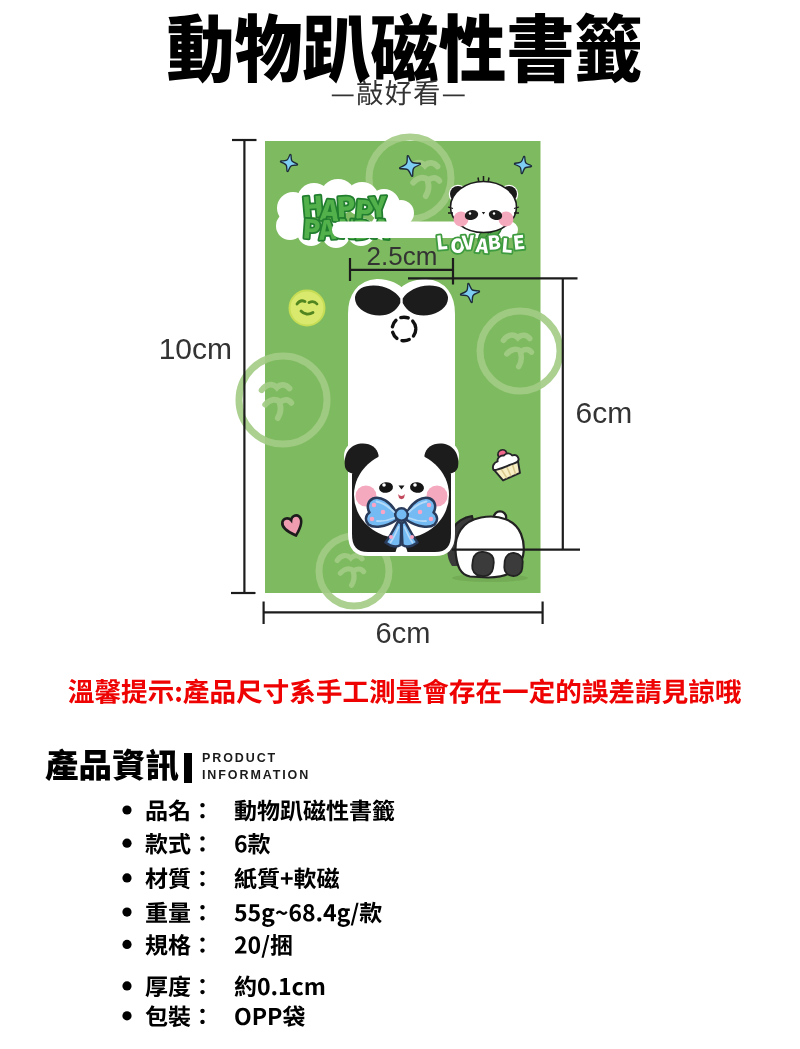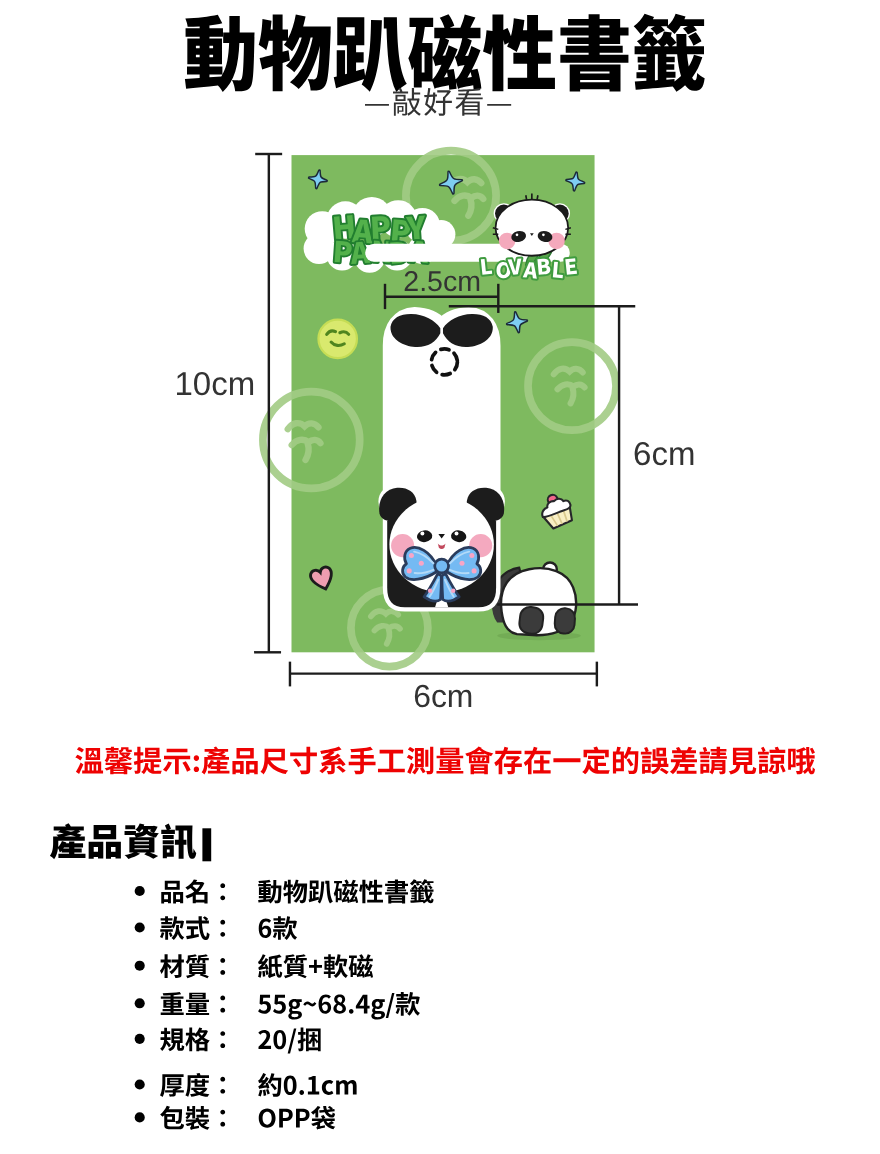--- a/index.html
+++ b/index.html
@@ -18,20 +18,21 @@
 <svg style="position:absolute;left:55px;top:672px" width="700" height="42" viewBox="55 672 700 42">
       <path d="M69.9 681.4C71.5 682.1 73.5 683.3 74.5 684.2L76.3 681.6C75.3 680.7 73.3 679.6 71.7 679.0ZM68.5 688.6C70.1 689.2 72.1 690.4 73.1 691.3L74.9 688.6C73.9 687.7 71.8 686.7 70.3 686.2ZM69.0 701.7 71.9 703.6C73.2 701.0 74.6 697.9 75.8 695.0L73.3 693.1C71.9 696.3 70.2 699.6 69.0 701.7ZM77.9 680.0V690.9H91.0V680.0ZM74.7 700.4V703.1H93.7V700.4H92.0V692.3H76.9V700.4ZM79.8 700.4V695.0H81.3V700.4ZM83.6 700.4V695.0H85.1V700.4ZM87.5 700.4V695.0H89.0V700.4ZM83.5 682.6C83.3 684.3 82.4 686.0 80.7 686.8V682.4H88.0V688.5H80.7V686.9C81.2 687.3 81.7 687.9 82.0 688.3C82.9 687.8 83.7 687.0 84.2 686.2C85.1 686.9 85.9 687.7 86.3 688.3L87.8 686.9C87.2 686.3 86.1 685.3 85.1 684.5C85.3 683.9 85.5 683.4 85.6 682.8Z M100.8 678.9V680.0H96.1V681.8H100.8V682.6H96.9V684.3H107.4V682.6H103.6V681.8H107.8V680.0H103.6V678.9ZM96.0 693.3V695.4H102.9C100.7 696.7 97.7 697.8 95.1 698.4C95.6 698.9 96.4 699.9 96.8 700.5C97.9 700.2 99.0 699.8 100.2 699.3V703.9H103.2V703.4H112.5V703.8H115.7V699.1C116.7 699.5 117.8 699.9 118.7 700.1C119.1 699.5 119.9 698.4 120.5 697.9C118.1 697.4 115.2 696.4 113.0 695.4H119.4V693.3H109.2V692.4C111.8 692.3 114.3 692.1 116.3 691.7L114.4 690.1C113.2 690.2 111.5 690.4 109.6 690.5C111.2 690.2 112.6 689.8 113.9 689.2C115.4 690.0 116.9 690.7 118.3 691.2C118.7 690.6 119.4 689.7 119.9 689.3C118.6 689.0 117.3 688.6 116.1 688.0C117.3 687.2 118.2 686.0 118.9 684.6L117.5 684.0L117.0 684.1H109.7C111.6 683.4 112.2 682.4 112.3 681.2H114.2C114.3 682.8 114.7 683.7 116.5 683.7C117.0 683.7 117.9 683.7 118.3 683.7C118.9 683.7 119.5 683.6 119.9 683.5C119.8 682.9 119.8 682.2 119.7 681.6C119.4 681.7 118.6 681.7 118.3 681.7C118.0 681.7 117.5 681.7 117.2 681.7C116.9 681.7 116.8 681.5 116.8 681.1V679.3H110.1V680.7C110.1 681.5 109.9 681.9 107.6 682.3C108.0 682.7 108.5 683.8 108.7 684.4L108.7 684.3V686.0H109.4C110.1 686.7 110.9 687.3 111.8 688.0C110.6 688.4 109.1 688.7 107.6 688.9C108.0 689.3 108.4 690.0 108.7 690.6C105.8 690.7 102.6 690.8 99.7 690.8C99.9 691.3 100.2 692.1 100.3 692.6C102.1 692.6 104.2 692.6 106.2 692.6V693.3ZM115.4 686.0C115.0 686.4 114.5 686.7 114.0 687.1C113.3 686.7 112.7 686.3 112.1 686.0ZM101.2 686.8V688.0H99.6L99.7 687.0V686.8ZM103.3 686.8H104.9V688.0H103.3ZM97.1 685.2V686.9C97.1 688.3 96.8 690.1 95.1 691.5C95.7 691.8 96.8 692.6 97.2 693.1C98.4 692.1 99.0 690.9 99.3 689.6H107.4V685.2ZM109.2 695.4C110.0 696.0 111.0 696.7 112.0 697.3H109.2ZM106.2 695.5V697.3H103.9C104.7 696.7 105.5 696.1 106.2 695.5ZM103.2 700.9H112.5V701.8H103.2ZM103.2 699.6V698.9H112.5V699.6Z M134.8 685.4H142.0V686.7H134.8ZM134.8 682.0H142.0V683.3H134.8ZM131.9 679.7V688.9H145.0V679.7ZM132.1 693.6C131.7 697.2 130.6 700.2 128.4 701.9C129.1 702.4 130.3 703.3 130.7 703.8C131.9 702.8 132.9 701.3 133.6 699.6C135.4 702.9 138.1 703.5 141.6 703.5H146.2C146.3 702.7 146.7 701.4 147.1 700.7C145.9 700.8 142.6 700.8 141.7 700.8C141.1 700.8 140.4 700.8 139.9 700.7V697.6H144.9V695.1H139.9V692.8H146.4V690.2H130.5V692.8H136.9V699.7C135.9 699.1 135.1 698.2 134.5 696.6C134.7 695.8 134.9 694.9 135.0 693.9ZM124.8 678.9V683.9H121.9V686.9H124.8V691.6L121.6 692.4L122.3 695.5L124.8 694.8V700.1C124.8 700.5 124.6 700.6 124.3 700.6C124.0 700.6 123.1 700.6 122.1 700.6C122.5 701.4 122.8 702.8 122.9 703.5C124.6 703.5 125.8 703.4 126.6 702.9C127.4 702.4 127.7 701.6 127.7 700.2V693.9L130.5 693.1L130.1 690.2L127.7 690.9V686.9H130.3V683.9H127.7V678.9Z M152.9 692.3C151.9 695.1 150.1 697.9 148.2 699.7C149.0 700.1 150.4 701.1 151.1 701.6C153.0 699.6 155.1 696.4 156.3 693.2ZM165.8 693.4C167.6 695.9 169.4 699.4 170.0 701.6L173.3 700.1C172.6 697.8 170.6 694.5 168.9 692.1ZM151.5 680.6V683.8H170.4V680.6ZM149.1 687.1V690.3H159.1V703.8H162.5V690.3H172.9V687.1Z M178.5 691.8C179.9 691.8 181.0 690.7 181.0 689.2C181.0 687.8 179.9 686.7 178.5 686.7C177.1 686.7 176.1 687.8 176.1 689.2C176.1 690.7 177.1 691.8 178.5 691.8ZM178.5 701.9C179.9 701.9 181.0 700.8 181.0 699.3C181.0 697.9 179.9 696.8 178.5 696.8C177.1 696.8 176.1 697.9 176.1 699.3C176.1 700.8 177.1 701.9 178.5 701.9Z M194.3 679.6C194.6 680.1 194.9 680.5 195.2 681.0H186.0V683.5H190.6L189.1 684.7C190.7 685.0 192.4 685.4 194.1 685.8C192.0 686.2 189.9 686.6 188.0 686.9C188.4 687.2 188.9 687.7 189.3 688.1H185.7V692.9C185.7 695.7 185.5 699.5 183.3 702.1C184.0 702.5 185.3 703.6 185.8 704.2C187.6 702.0 188.3 699.0 188.6 696.2C189.1 697.0 189.7 698.3 189.9 698.9C190.4 698.4 191.0 697.8 191.4 697.2V699.1H197.1V700.6H189.0V703.2H208.6V700.6H200.2V699.1H206.0V696.7H200.2V695.3H206.8V692.8H200.2V691.2H197.1V692.8H194.0L194.4 691.7L191.7 690.9C191.1 692.8 189.9 694.5 188.7 695.8C188.8 694.8 188.8 693.8 188.8 693.0V690.7H208.2V688.1H204.3L205.8 686.9C204.6 686.5 203.1 686.1 201.6 685.7C202.8 685.2 203.9 684.8 204.9 684.3L203.5 683.5H207.4V681.0H198.2C197.7 680.2 197.0 679.3 196.4 678.6ZM202.4 688.1H192.3C194.1 687.8 196.1 687.3 198.0 686.8C199.6 687.2 201.1 687.7 202.4 688.1ZM192.9 683.5H201.7C200.7 683.9 199.4 684.4 198.1 684.7C196.4 684.3 194.6 683.9 192.9 683.5ZM197.1 695.3V696.7H191.8C192.1 696.3 192.4 695.8 192.7 695.3Z M218.1 683.0H227.4V686.6H218.1ZM215.0 680.0V689.6H230.7V680.0ZM211.3 691.8V703.9H214.3V702.5H218.3V703.7H221.5V691.8ZM214.3 699.5V694.9H218.3V699.5ZM223.7 691.8V703.9H226.8V702.5H231.1V703.8H234.3V691.8ZM226.8 699.5V694.9H231.1V699.5Z M240.5 680.6V688.3C240.5 692.4 240.2 697.9 236.8 701.7C237.6 702.1 239.0 703.3 239.5 704.0C241.9 701.3 243.1 697.6 243.6 694.0C247.1 699.1 252.4 702.2 259.8 703.6C260.3 702.7 261.2 701.2 262.0 700.5C254.3 699.3 248.7 696.2 245.6 691.4H259.0V680.6ZM243.9 683.7H255.7V688.3H243.9Z M266.4 690.9C268.2 692.9 270.2 695.7 271.0 697.5L273.9 695.7C273.1 693.8 271.0 691.2 269.2 689.3ZM278.6 678.9V684.2H263.8V687.4H278.6V699.7C278.6 700.3 278.3 700.5 277.7 700.5C277.0 700.5 274.7 700.5 272.5 700.4C273.0 701.3 273.7 703.0 273.9 703.9C276.7 704.0 278.9 703.8 280.2 703.3C281.5 702.8 282.0 701.8 282.0 699.7V687.4H288.1V684.2H282.0V678.9Z M295.7 696.2C294.4 697.8 292.3 699.6 290.3 700.8C291.1 701.2 292.4 702.3 293.0 702.9C295.0 701.5 297.4 699.3 298.9 697.3ZM305.7 697.5C307.8 699.0 310.3 701.2 311.5 702.6L314.3 700.7C313.0 699.2 310.4 697.2 308.3 695.8ZM306.3 690.2 308.0 692.1 300.6 692.6C303.6 691.1 306.7 689.3 309.5 687.2L307.1 685.0C306.2 685.8 305.3 686.5 304.3 687.2L299.7 687.4C301.3 686.5 302.8 685.5 304.2 684.4L302.8 683.5C305.6 682.9 308.2 682.1 310.5 681.3L308.1 678.7C304.0 680.5 297.3 681.9 291.1 682.7C291.5 683.4 291.9 684.6 292.0 685.4C294.5 685.1 297.1 684.7 299.6 684.2C297.8 685.5 296.1 686.5 295.4 686.8C294.5 687.3 293.8 687.6 293.1 687.7C293.4 688.5 293.9 690.1 294.0 690.7C294.7 690.4 295.6 690.3 299.9 690.0C298.0 691.0 296.5 691.8 295.6 692.2C294.0 693.0 293.0 693.4 291.9 693.5C292.3 694.4 292.7 695.9 292.9 696.5C293.8 696.1 295.0 695.9 301.1 695.4V700.4C301.1 700.7 300.9 700.8 300.5 700.8C300.0 700.8 298.4 700.8 297.0 700.8C297.5 701.6 298.0 702.9 298.2 703.9C300.2 703.9 301.7 703.8 302.8 703.4C304.0 702.9 304.3 702.0 304.3 700.5V695.1L310.1 694.7C310.6 695.4 311.1 696.0 311.5 696.6L314.2 694.9C313.0 693.3 310.8 690.8 309.0 688.9Z M317.0 692.6V695.7H327.5V700.0C327.5 700.5 327.3 700.7 326.7 700.8C326.1 700.8 323.8 700.8 321.9 700.7C322.4 701.5 323.0 702.9 323.2 703.8C325.9 703.9 327.8 703.8 329.1 703.3C330.4 702.8 330.8 702.0 330.8 700.1V695.7H341.4V692.6H330.8V689.5H339.8V686.4H330.8V682.9C333.8 682.6 336.6 682.1 339.0 681.5L336.7 678.8C332.3 680.0 324.9 680.7 318.5 681.0C318.9 681.7 319.2 683.0 319.3 683.8C321.9 683.7 324.8 683.5 327.5 683.3V686.4H318.8V689.5H327.5V692.6Z M343.6 698.8V702.0H368.0V698.8H357.5V685.0H366.5V681.7H345.1V685.0H353.8V698.8Z M379.9 687.5H382.5V689.8H379.9ZM379.9 692.3H382.5V694.6H379.9ZM379.9 682.7H382.5V685.0H379.9ZM377.9 697.6C377.2 699.3 376.0 701.2 374.7 702.3C375.5 702.7 376.7 703.5 377.2 704.0C378.5 702.6 380.0 700.4 380.8 698.4ZM391.0 678.9V700.3C391.0 700.7 390.9 700.8 390.5 700.9C390.0 700.9 388.7 700.9 387.4 700.8C387.8 701.7 388.2 703.0 388.3 703.9C390.4 703.9 391.8 703.8 392.7 703.3C393.6 702.8 393.9 701.9 393.9 700.3V678.9ZM386.6 681.6V697.1H389.4V681.6ZM370.8 681.4C372.3 682.2 374.1 683.3 375.0 684.2L376.9 681.6C375.9 680.8 374.1 679.7 372.6 679.1ZM369.8 688.6C371.3 689.2 373.1 690.3 374.0 691.1L375.8 688.5C374.9 687.7 373.0 686.8 371.5 686.2ZM370.2 702.0 373.1 703.6C374.2 701.0 375.4 697.9 376.3 695.0L373.7 693.4C372.7 696.5 371.3 699.9 370.2 702.0ZM381.7 698.7C382.7 700.0 383.9 701.9 384.4 703.0L386.9 701.5C386.4 700.4 385.1 698.6 384.1 697.4ZM377.2 680.0V697.4H385.3V680.0Z M403.3 683.8H414.4V684.7H403.3ZM403.3 681.3H414.4V682.2H403.3ZM400.2 679.7V686.3H417.6V679.7ZM396.9 687.1V689.4H421.1V687.1ZM402.7 694.4H407.4V695.3H402.7ZM410.5 694.4H415.1V695.3H410.5ZM402.7 691.9H407.4V692.8H402.7ZM410.5 691.9H415.1V692.8H410.5ZM396.8 700.9V703.2H421.2V700.9H410.5V699.9H418.8V697.9H410.5V697.0H418.3V690.2H399.8V697.0H407.4V697.9H399.2V699.9H407.4V700.9Z M434.1 688.6V691.9H431.3L433.1 691.4C433.0 690.6 432.5 689.5 432.1 688.6ZM436.7 688.6H438.7C438.4 689.5 437.9 690.7 437.6 691.5L439.2 691.9H436.7ZM429.9 689.1C430.3 690.0 430.7 691.1 430.8 691.9H428.9V688.6H432.0ZM439.2 688.6H442.0V691.9H439.8C440.3 691.2 440.8 690.1 441.3 689.1ZM435.0 678.7C432.6 681.8 427.8 684.0 422.9 685.2C423.4 685.8 424.3 687.0 424.6 687.6L426.3 687.1V693.9H444.8V686.9L446.5 687.4C446.9 686.7 447.8 685.6 448.5 685.0C444.3 684.1 439.9 682.3 437.4 680.2L437.8 679.7ZM427.7 686.6C428.8 686.2 429.8 685.7 430.8 685.2V685.7H440.3V685.0C441.4 685.6 442.6 686.1 443.8 686.6ZM433.5 683.6C434.3 683.1 435.0 682.5 435.8 681.9C436.4 682.5 437.2 683.0 438.0 683.6ZM430.9 700.0H440.2V701.1H430.9ZM430.9 697.9V696.8H440.2V697.9ZM427.8 694.7V703.9H430.9V703.1H440.2V703.8H443.5V694.7Z M464.9 692.3V694.2H458.1V697.2H464.9V700.4C464.9 700.8 464.8 700.9 464.3 700.9C463.9 700.9 462.3 700.9 461.0 700.8C461.4 701.7 461.7 703.0 461.9 703.9C464.0 703.9 465.6 703.9 466.7 703.4C467.8 703.0 468.1 702.1 468.1 700.5V697.2H474.4V694.2H468.1V693.2C469.9 692.0 471.7 690.4 473.0 688.9L471.0 687.3L470.3 687.5H460.2V690.4H467.5C466.6 691.1 465.7 691.8 464.9 692.3ZM458.6 678.9C458.3 680.0 458.0 681.2 457.5 682.4H450.3V685.4H456.2C454.5 688.6 452.2 691.6 449.3 693.4C449.8 694.2 450.5 695.6 450.8 696.5C451.7 695.9 452.6 695.2 453.3 694.5V703.8H456.6V690.9C457.8 689.2 458.9 687.3 459.8 685.4H474.0V682.4H461.1C461.4 681.5 461.7 680.6 462.0 679.7Z M485.3 678.9C485.0 680.1 484.6 681.4 484.1 682.6H476.9V685.6H482.7C481.1 688.7 478.9 691.5 476.1 693.4C476.6 694.1 477.3 695.5 477.6 696.4C478.5 695.8 479.2 695.2 480.0 694.5V703.8H483.2V690.9C484.4 689.3 485.4 687.5 486.3 685.6H500.6V682.6H487.6C488.0 681.6 488.3 680.6 488.6 679.7ZM491.0 686.8V691.2H485.6V694.2H491.0V700.2H484.6V703.2H500.6V700.2H494.2V694.2H499.5V691.2H494.2V686.8Z M503.1 689.4V692.9H527.7V689.4Z M534.0 691.4C533.5 696.0 532.2 699.7 529.3 701.8C530.1 702.2 531.4 703.4 531.9 703.9C533.5 702.6 534.6 700.9 535.5 698.8C537.9 702.7 541.6 703.5 546.6 703.5H553.3C553.4 702.5 553.9 701.0 554.4 700.2C552.6 700.3 548.2 700.3 546.7 700.3C545.6 700.3 544.6 700.2 543.6 700.1V696.3H550.9V693.3H543.6V690.1H549.3V687.1H534.6V690.1H540.3V699.2C538.7 698.4 537.5 697.1 536.7 695.0C536.9 693.9 537.1 692.8 537.3 691.7ZM539.5 679.5C539.8 680.2 540.2 681.0 540.4 681.7H530.5V688.4H533.7V684.7H550.1V688.4H553.4V681.7H544.1C543.8 680.8 543.2 679.6 542.7 678.6Z M569.5 690.7C570.8 692.6 572.5 695.3 573.2 696.9L575.9 695.2C575.1 693.7 573.3 691.1 572.0 689.3ZM570.8 678.9C570.0 682.1 568.8 685.3 567.2 687.6V683.2H563.1C563.5 682.1 564.0 680.7 564.4 679.4L561.0 678.9C560.9 680.2 560.6 681.9 560.2 683.2H557.2V703.1H560.1V701.1H567.2V688.6C567.9 689.1 568.8 689.7 569.3 690.2C570.1 689.0 570.9 687.6 571.6 685.9H577.3C577.1 695.4 576.7 699.4 575.9 700.2C575.6 700.6 575.3 700.7 574.8 700.7C574.1 700.7 572.5 700.7 570.8 700.5C571.3 701.4 571.8 702.8 571.8 703.6C573.4 703.7 575.0 703.7 576.0 703.6C577.1 703.4 577.9 703.1 578.6 702.1C579.7 700.7 580.0 696.4 580.3 684.4C580.4 684.1 580.4 683.0 580.4 683.0H572.8C573.2 681.9 573.6 680.8 573.9 679.6ZM560.1 686.0H564.3V690.3H560.1ZM560.1 698.3V693.1H564.3V698.3Z M599.5 682.3H602.5V685.2H599.5ZM596.7 679.7V687.8H605.5V679.7ZM583.8 687.1V689.5H591.6V687.1ZM583.8 690.7V693.1H591.6V690.7ZM599.8 699.9C601.8 701.1 604.6 702.9 606.0 703.9L607.9 701.7C606.4 700.6 603.5 699.0 601.6 697.9ZM582.6 683.3V685.8H592.4V683.3H588.2L589.8 682.7C589.5 681.7 588.8 680.2 588.2 679.0L585.5 680.0C586.0 681.0 586.6 682.3 586.9 683.3ZM603.3 694.3H600.8V694.1V691.6H603.3ZM583.7 694.4V703.5H586.3V702.5H591.6V701.8C592.2 702.4 593.0 703.3 593.4 703.9C598.0 702.3 599.8 699.8 600.5 697.2H607.6V694.3H606.3V688.9H596.0V681.2H593.3V691.6H597.9V694.0V694.3H592.3V697.2H597.3C596.6 698.8 595.0 700.4 591.6 701.6V694.4ZM586.3 696.9H589.0V700.0H586.3Z M626.0 678.8C625.7 679.8 625.0 681.1 624.5 682.1H618.8L619.0 682.0C618.7 681.1 617.9 679.8 617.2 679.0L614.4 680.0C614.9 680.6 615.3 681.4 615.6 682.1H611.0V684.8H620.0V686.2H612.4V688.8H620.0V690.2H609.9V693.0H614.6C613.7 696.8 611.8 699.8 609.0 701.7C609.8 702.1 611.2 703.3 611.7 703.9C614.8 701.5 617.0 697.7 618.2 693.0H633.6V690.2H623.3V688.8H631.2V686.2H623.3V684.8H632.7V682.1H627.8L629.5 679.7ZM617.8 694.5V697.2H622.4V700.6H615.2V703.3H633.2V700.6H625.7V697.2H631.4V694.5Z M636.7 686.9V689.3H644.8V686.9ZM636.7 690.6V693.0H644.8V690.6ZM651.5 678.9V680.9H646.0V683.1H651.5V684.2H646.7V686.3H651.5V687.5H645.6V689.7H660.8V687.5H654.6V686.3H659.9V684.2H654.6V683.1H660.4V680.9H654.6V678.9ZM656.6 696.5V697.8H649.6L649.7 696.5ZM656.6 694.4H649.7V693.2H656.6ZM646.9 690.9V695.6C646.9 697.7 646.7 700.2 645.1 702.1C645.7 702.4 646.9 703.5 647.4 704.1C648.4 703.0 649.0 701.4 649.3 699.9H656.6V701.0C656.6 701.3 656.5 701.4 656.1 701.4C655.8 701.4 654.7 701.4 653.7 701.3C654.0 702.0 654.4 703.1 654.5 703.9C656.2 703.9 657.5 703.8 658.4 703.4C659.3 703.0 659.5 702.3 659.5 701.0V690.9ZM636.7 694.3V703.5H639.4V702.4H644.8V694.3ZM639.4 696.8H642.0V699.9H639.4ZM638.8 679.8C639.3 680.9 639.8 682.3 640.1 683.3H636.0V685.8H645.5V683.3H640.8L642.9 682.6C642.7 681.6 642.1 680.1 641.5 679.0Z M669.4 686.7H680.5V688.4H669.4ZM669.4 691.0H680.5V692.7H669.4ZM669.4 682.5H680.5V684.2H669.4ZM666.3 679.7V695.4H669.5C669.1 698.4 667.9 700.1 662.4 701.2C663.1 701.8 663.9 703.1 664.2 704.0C670.8 702.5 672.4 699.7 673.0 695.4H676.2V699.7C676.2 702.7 677.0 703.7 680.1 703.7C680.7 703.7 683.0 703.7 683.7 703.7C686.3 703.7 687.2 702.6 687.5 698.4C686.6 698.1 685.2 697.6 684.6 697.1C684.4 700.2 684.3 700.6 683.4 700.6C682.8 700.6 681.0 700.6 680.6 700.6C679.6 700.6 679.4 700.5 679.4 699.7V695.4H683.8V679.7Z M703.1 688.9H709.9V691.5H703.1ZM709.1 696.2C710.0 698.1 711.1 700.6 711.6 702.2L714.2 701.1C713.6 699.5 712.5 697.1 711.5 695.3ZM690.2 687.0V689.4H698.0V687.0ZM690.2 690.6V693.0H698.0V690.6ZM704.3 679.6C704.5 680.2 704.8 681.0 705.1 681.7H699.6V684.5H713.9V681.7H708.4C708.0 680.8 707.5 679.7 707.1 678.8ZM700.3 686.1V694.3H705.2V700.5C705.2 700.8 705.1 700.9 704.7 700.9C704.3 700.9 703.0 700.9 701.8 700.9C702.1 701.7 702.6 702.8 702.7 703.7C704.6 703.7 705.9 703.7 706.9 703.2C707.9 702.8 708.2 702.0 708.2 700.5V694.3H712.8V686.1ZM701.5 695.2C700.8 697.1 699.7 699.3 698.6 700.7C699.3 701.1 700.4 701.8 701.0 702.2L701.8 700.9C702.6 699.4 703.5 697.6 704.1 696.0ZM691.8 680.0C692.4 681.0 693.1 682.3 693.4 683.3H689.1V685.8H698.9V683.3H694.3L696.0 682.3C695.6 681.4 694.8 679.9 694.1 678.8ZM690.1 694.3V703.5H692.7V702.4H698.1V694.3ZM692.7 696.8H695.5V699.9H692.7Z M736.2 680.7C737.0 682.2 737.9 684.2 738.2 685.4L740.8 684.3C740.4 683.1 739.4 681.2 738.5 679.8ZM732.9 679.2 732.9 681.4 730.8 679.3C729.1 680.2 726.3 681.2 723.7 681.9C724.1 682.5 724.5 683.5 724.6 684.1L726.9 683.6V686.6H723.7V689.5H726.9V693.1L723.6 693.7L724.2 696.6L726.9 696.0V700.4C726.9 700.8 726.8 700.9 726.4 700.9C726.0 700.9 724.8 700.9 723.6 700.9C724.0 701.7 724.4 703.1 724.5 703.9C726.4 703.9 727.7 703.8 728.6 703.3C729.5 702.8 729.8 702.0 729.8 700.4V695.4L732.7 694.7L732.4 692.0L729.8 692.5V689.5H733.1C733.3 692.4 733.5 695.1 733.9 697.4C732.7 698.9 731.3 700.2 729.8 701.3C730.4 701.8 731.3 703.0 731.6 703.6C732.7 702.7 733.8 701.7 734.7 700.6C735.5 702.7 736.4 703.9 737.8 703.9C739.7 703.9 740.5 702.9 740.9 699.3C740.2 698.9 739.4 698.3 738.8 697.6C738.8 700.0 738.6 701.0 738.2 701.0C737.7 701.0 737.2 699.8 736.8 697.9C738.2 695.8 739.3 693.5 740.1 690.9L737.5 690.2C737.2 691.4 736.7 692.6 736.2 693.6C736.0 692.3 735.9 690.9 735.9 689.5H740.6V686.6H735.8C735.7 684.2 735.6 681.7 735.7 679.2ZM729.8 686.6V682.7C730.9 682.4 731.9 682.0 732.9 681.6L733.0 686.6ZM716.5 680.7V699.8H719.1V697.6H723.3V680.7ZM719.1 683.2H720.7V695.0H719.1Z" fill="#ee0202"></path>
     </svg>
 
 <svg style="position:absolute;left:35px;top:742px" width="160" height="45" viewBox="35 742 160 45">
       <path d="M59.1 750.0 60.0 751.3H48.8V755.1H54.8L52.6 756.6C54.3 756.9 56.2 757.3 58.0 757.7C55.7 758.2 53.3 758.5 51.1 758.8C51.6 759.2 52.4 759.9 53.0 760.5H48.3V765.9C48.3 769.5 48.1 774.5 45.4 778.0C46.4 778.5 48.4 780.2 49.2 781.1C51.3 778.4 52.3 774.6 52.7 771.1C53.4 772.3 54.2 774.2 54.4 775.0C55.0 774.5 55.6 773.9 56.1 773.3V775.1H62.8V776.1H53.1V780.0H77.7V776.1H67.6V775.1H74.3V771.4H67.6V770.4H75.5V766.6H67.6V765.0H62.8V766.6H60.0L60.3 765.8L56.3 764.5C55.5 766.6 54.3 768.6 52.9 770.0C53.0 768.6 53.0 767.2 53.0 766.0V764.4H77.1V760.5H72.2L74.3 758.8C73.0 758.4 71.5 758.0 69.8 757.5C71.0 757.1 72.2 756.7 73.2 756.2L71.4 755.1H76.2V751.3H64.4C63.8 750.3 63.0 749.3 62.3 748.4ZM69.0 760.5H58.2C60.2 760.1 62.2 759.7 64.2 759.2C65.9 759.6 67.6 760.1 69.0 760.5ZM59.2 755.1H68.1C67.0 755.5 65.8 755.9 64.5 756.2C62.7 755.8 60.9 755.4 59.2 755.1ZM62.8 770.4V771.4H57.5L58.2 770.4Z M89.8 754.8H100.6V758.2H89.8ZM85.1 750.1V762.9H105.6V750.1ZM80.6 765.2V780.7H85.2V779.1H89.1V780.5H93.9V765.2ZM85.2 774.4V769.9H89.1V774.4ZM96.3 765.2V780.7H100.9V779.1H105.0V780.5H109.9V765.2ZM100.9 774.4V769.9H105.0V774.4Z M122.3 767.5H135.5V768.5H122.3ZM122.3 771.1H135.5V772.1H122.3ZM122.3 763.9H135.5V764.9H122.3ZM113.9 750.3V753.8H122.9V750.3ZM113.2 755.5V759.1H122.3C122.8 759.8 123.2 760.5 123.4 761.1H117.6V774.9H121.7C119.4 775.9 116.2 776.8 113.2 777.3C114.2 778.1 115.9 779.8 116.8 780.8C120.2 779.8 124.6 778.1 127.4 776.2L124.4 774.9H133.2L131.1 776.5C134.2 777.8 137.6 779.5 139.4 780.7L143.8 778.1C142.0 777.2 139.2 776.0 136.4 774.9H140.4V761.1H124.2C129.2 760.6 131.9 759.4 133.2 758.1C135.3 759.8 138.1 760.8 141.8 761.3C142.4 760.0 143.5 758.3 144.4 757.4C142.9 757.3 141.4 757.2 140.1 757.0C141.2 755.6 142.5 753.5 143.3 751.6L139.9 750.6L139.2 750.8H130.7L131.2 749.6L127.0 748.6C126.2 750.8 124.8 753.0 123.0 754.4C124.0 754.9 125.8 756.1 126.6 756.8C127.4 756.1 128.1 755.2 128.9 754.2H130.1V754.8C130.1 755.8 129.2 756.9 123.6 757.4V755.5ZM134.5 754.2H137.2L136.3 755.7L139.6 757.0C137.4 756.6 135.6 755.9 134.5 754.9Z M147.9 759.1V762.8H157.9V759.1ZM147.9 763.8V767.4H158.0V763.8ZM149.9 750.5C150.4 751.6 151.1 753.1 151.6 754.4H146.6V758.1H159.0V754.4H153.6L155.4 753.3C155.0 752.0 154.1 750.1 153.3 748.7ZM148.0 768.5V780.2H151.7V778.9H158.0V768.5ZM151.7 772.3H154.2V775.1H151.7ZM159.5 750.5V755.1H162.4V763.4H159.0V767.9H162.4V780.7H166.9V767.9H169.5V763.4H166.9V755.1H170.1C170.1 767.0 170.2 779.0 173.3 780.4C175.7 781.5 177.8 780.4 178.4 775.4C177.7 774.6 176.6 772.6 175.9 771.3C175.8 773.3 175.7 775.6 175.5 775.5C174.7 775.2 174.6 760.1 175.0 750.5Z" fill="#000000"></path>
     </svg>
 
 <div style="position:absolute;left:184px;top:753px;width:8px;height:30px;background:#000"></div>
 
+<div style="position:absolute;left:202px;top:750px;font-family:'Liberation Sans',sans-serif;font-weight:bold;font-size:12.5px;line-height:16.8px;letter-spacing:1.9px;color:#1a1a1a">PRODUCT<br>INFORMATION</div>
 
 <svg style="position:absolute;left:100px;top:790px" width="360" height="40" viewBox="100 790 360 40">
       <circle cx="127" cy="810.0" r="4.6" fill="#000"></circle>
       <path d="M152.5 803.2H160.5V806.3H152.5ZM149.8 800.6V808.9H163.4V800.6ZM146.6 810.9V821.3H149.2V820.1H152.7V821.1H155.4V810.9ZM149.2 817.5V813.5H152.7V817.5ZM157.4 810.9V821.3H160.0V820.1H163.7V821.2H166.5V810.9ZM160.0 817.5V813.5H163.7V817.5Z M176.2 799.5C174.9 802.1 172.3 804.9 168.5 806.9C169.2 807.4 170.1 808.4 170.5 809.1C171.4 808.5 172.3 807.9 173.1 807.3C174.3 808.3 175.7 809.5 176.6 810.5C174.2 812.3 171.4 813.6 168.5 814.5C169.1 815.0 169.8 816.2 170.1 816.9C171.8 816.3 173.6 815.6 175.2 814.7V821.2H178.0V820.4H185.8V821.3H188.7V810.9H180.4C182.7 808.6 184.6 806.0 185.8 802.8L183.9 801.8L183.4 801.9H178.2C178.6 801.3 179.0 800.7 179.3 800.1ZM185.8 817.9H178.0V813.3H185.8ZM176.2 804.4H182.0C181.2 805.9 180.1 807.3 178.8 808.6C177.8 807.6 176.4 806.4 175.1 805.5C175.5 805.1 175.9 804.8 176.2 804.4Z M202.5 807.3C203.7 807.3 204.7 806.4 204.7 805.2C204.7 803.9 203.7 803.0 202.5 803.0C201.3 803.0 200.3 803.9 200.3 805.2C200.3 806.4 201.3 807.3 202.5 807.3ZM202.5 818.3C203.7 818.3 204.7 817.4 204.7 816.2C204.7 814.9 203.7 814.0 202.5 814.0C201.3 814.0 200.3 814.9 200.3 816.2C200.3 817.4 201.3 818.3 202.5 818.3Z M248.5 800.0 248.5 804.9H246.3V803.6H241.9V802.5C243.4 802.3 244.8 802.1 246.1 801.8L244.9 799.8C242.3 800.3 238.3 800.7 234.9 800.9C235.1 801.4 235.4 802.3 235.5 802.9C236.7 802.8 238.0 802.8 239.4 802.7V803.6H234.8V805.6H239.4V806.5H235.4V813.6H239.4V814.5H235.3V816.5H239.4V817.8L234.7 818.2L235.0 820.5C237.5 820.3 240.9 820.0 244.2 819.6C244.8 820.1 245.5 820.9 245.8 821.4C249.7 818.4 250.7 813.6 251.0 807.4H253.1C253.0 814.8 252.7 817.7 252.3 818.3C252.1 818.6 251.8 818.7 251.5 818.7C251.0 818.7 250.2 818.7 249.2 818.6C249.6 819.3 249.9 820.5 250.0 821.2C251.1 821.2 252.1 821.2 252.8 821.1C253.6 821.0 254.1 820.7 254.7 820.0C255.4 818.9 255.6 815.5 255.8 806.1C255.8 805.8 255.8 804.9 255.8 804.9H251.1L251.2 800.0ZM241.9 816.5H246.1V814.5H241.9V813.6H246.0V806.5H241.9V805.6H246.3V807.4H248.4C248.3 811.5 247.7 814.8 245.9 817.3L241.9 817.7ZM237.6 810.9H239.4V811.9H237.6ZM241.9 810.9H243.7V811.9H241.9ZM237.6 808.2H239.4V809.2H237.6ZM241.9 808.2H243.7V809.2H241.9Z M268.9 799.7C268.2 803.1 266.9 806.4 265.1 808.4C265.6 808.7 266.7 809.5 267.1 809.9C268.0 808.8 268.9 807.4 269.6 805.8H270.7C269.7 809.1 267.9 812.6 265.6 814.4C266.3 814.8 267.2 815.4 267.7 815.9C270.1 813.7 272.0 809.6 273.0 805.8H274.1C272.9 811.2 270.6 816.5 266.9 819.1C267.7 819.5 268.7 820.2 269.2 820.7C272.9 817.7 275.3 811.6 276.4 805.8H276.5C276.2 814.1 275.7 817.2 275.1 818.0C274.9 818.3 274.7 818.4 274.3 818.4C273.9 818.4 273.1 818.4 272.2 818.3C272.7 819.1 273.0 820.2 273.0 821.0C274.0 821.1 275.0 821.1 275.6 820.9C276.4 820.8 276.9 820.5 277.4 819.8C278.3 818.6 278.7 814.8 279.2 804.5C279.2 804.2 279.2 803.2 279.2 803.2H270.5C270.8 802.2 271.1 801.2 271.4 800.1ZM258.7 801.0C258.5 803.7 258.1 806.6 257.4 808.4C257.9 808.7 258.9 809.3 259.3 809.7C259.7 808.9 260.0 807.8 260.2 806.7H261.7V811.2C260.2 811.6 258.7 812.0 257.6 812.2L258.3 814.9L261.7 813.8V821.3H264.3V813.1L266.8 812.3L266.4 809.9L264.3 810.5V806.7H266.2V804.1H264.3V799.7H261.7V804.1H260.7C260.8 803.2 260.9 802.3 261.0 801.4Z M283.9 802.9H287.2V805.8H283.9ZM292.0 801.3C291.9 806.0 291.7 812.7 290.0 817.4L289.7 815.3L286.9 816.0V813.0H289.5V810.6H286.9V808.2H289.6V800.5H281.6V808.2H284.6V816.6L283.7 816.9V809.8H281.5V817.5L280.5 817.7L281.1 820.3L289.9 817.7C289.6 818.4 289.3 819.1 288.9 819.7C289.5 820.1 290.5 820.9 290.9 821.4C294.1 816.5 294.5 807.6 294.8 801.4ZM295.7 800.7V803.3H296.8C297.0 810.6 297.5 817.2 300.0 821.4C300.6 820.8 301.9 819.9 302.6 819.5C300.1 815.7 299.6 808.3 299.4 800.7Z M318.4 820.5C318.9 820.2 319.6 820.0 323.4 819.4C323.5 820.0 323.5 820.5 323.6 820.9L325.6 820.5C325.4 819.0 324.8 816.7 324.2 814.9L322.3 815.3C323.4 813.5 324.3 811.4 325.1 809.4L322.8 808.5C322.5 809.4 322.1 810.3 321.7 811.3L320.3 811.4C321.1 810.0 321.9 808.3 322.4 806.8L320.8 806.0H325.3V803.6H321.8C322.3 802.6 322.9 801.5 323.5 800.4L320.8 799.7C320.5 800.8 319.8 802.4 319.2 803.6H315.7L317.1 803.0C316.8 802.0 316.1 800.6 315.3 799.6L313.1 800.5C313.7 801.4 314.3 802.6 314.7 803.6H311.2V806.0H313.3C312.8 808.0 312.0 810.0 311.7 810.6C311.4 811.2 311.1 811.6 310.7 811.7C311.0 812.3 311.4 813.4 311.5 813.9C311.8 813.7 312.3 813.6 313.9 813.4C313.1 814.9 312.4 816.0 312.1 816.5C311.6 817.4 311.1 818.0 310.6 818.2V807.8H307.3C307.7 806.3 308.0 804.6 308.2 802.9H310.9V800.8H303.7V802.9H305.9C305.5 806.6 304.8 810.0 303.4 812.2C303.7 812.9 304.2 814.3 304.4 815.0C304.7 814.6 304.9 814.2 305.2 813.7V820.2H307.2V818.4H310.5C310.8 819.1 311.1 820.1 311.3 820.4C311.7 820.2 312.4 820.0 315.9 819.4C316.0 820.0 316.1 820.4 316.1 820.9L318.0 820.5C317.9 819.9 317.8 819.1 317.7 818.3C317.9 819.0 318.3 820.0 318.4 820.5L318.4 820.4ZM307.2 810.0H308.6V816.3H307.2ZM318.3 813.9C318.7 813.7 319.1 813.6 320.8 813.4C320.1 814.9 319.5 816.0 319.2 816.5C318.6 817.4 318.2 818.0 317.6 818.2C317.4 817.1 317.2 816.0 316.9 815.0L315.3 815.2C316.4 813.4 317.4 811.3 318.2 809.3L315.9 808.3C315.6 809.3 315.3 810.3 314.8 811.2L313.5 811.3C314.3 809.9 315.1 808.3 315.6 806.7L314.0 806.0H320.0C319.6 808.0 318.8 810.0 318.5 810.5C318.2 811.1 317.9 811.5 317.5 811.6C317.8 812.3 318.2 813.4 318.3 813.9ZM315.2 815.5 315.6 817.5 313.7 817.7C314.2 817.0 314.7 816.3 315.2 815.5ZM322.3 815.4C322.5 816.0 322.7 816.7 322.9 817.5L320.9 817.7C321.4 817.0 321.8 816.2 322.3 815.4Z M333.8 817.9V820.5H348.2V817.9H342.7V813.3H347.0V810.7H342.7V806.9H347.5V804.3H342.7V799.8H340.0V804.3H338.1C338.4 803.3 338.5 802.2 338.7 801.1L336.0 800.7C335.8 802.7 335.4 804.7 334.8 806.4C334.5 805.4 334.0 804.3 333.5 803.5L332.2 804.0V799.7H329.4V804.4L327.5 804.1C327.3 806.0 326.9 808.6 326.4 810.1L328.4 810.9C328.9 809.2 329.3 806.7 329.4 804.8V821.2H332.2V805.5C332.6 806.4 332.9 807.4 333.1 808.1L334.3 807.5C334.1 808.0 333.9 808.5 333.7 808.9C334.3 809.1 335.6 809.7 336.1 810.1C336.6 809.2 337.0 808.1 337.4 806.9H340.0V810.7H335.5V813.3H340.0V817.9Z M355.7 818.0H365.5V818.9H355.7ZM355.7 816.4V815.6H365.5V816.4ZM353.0 813.8V821.3H355.7V820.6H365.5V821.3H368.3V813.8ZM350.1 811.2V813.1H370.9V811.2H361.8V810.3H369.2V808.7H361.8V807.9H368.2V805.4H370.9V803.5H368.2V801.0H361.8V799.6H359.0V801.0H352.5V802.7H359.0V803.5H350.1V805.4H359.0V806.3H352.2V807.9H359.0V808.7H351.7V810.3H359.0V811.2ZM361.8 802.7H365.5V803.5H361.8ZM361.8 806.3V805.4H365.5V806.3Z M389.3 805.7C390.0 806.6 390.9 807.7 391.2 808.4L393.3 807.3C392.8 806.6 392.0 805.5 391.2 804.8ZM391.2 810.9C390.8 812.3 390.2 813.5 389.4 814.7C389.1 813.5 388.9 812.1 388.7 810.6H394.1V808.7H388.6C388.5 807.5 388.5 806.3 388.5 805.0H385.9C386.0 806.3 386.0 807.5 386.1 808.7H384.4L385.7 807.8C385.3 807.2 384.6 806.4 383.8 805.8C384.0 805.5 384.1 805.1 384.1 804.8L382.1 804.5C381.8 805.8 381.1 806.7 379.9 807.4C379.5 806.9 378.8 806.2 378.2 805.7C378.3 805.4 378.5 805.0 378.6 804.7L376.5 804.4C376.1 805.8 375.1 806.8 373.7 807.4C374.0 807.7 374.6 808.3 374.9 808.7H372.9V810.6H376.8V811.6H373.9V813.0H376.8V813.8H374.1V815.2H376.8V816.1H373.6V817.5H376.8V818.5L373.0 818.7L373.3 820.7C376.2 820.5 380.3 820.2 384.2 819.9C384.6 820.3 385.2 821.0 385.4 821.4C386.5 820.7 387.6 820.0 388.5 819.2C389.2 820.4 390.2 821.1 391.4 821.1C393.2 821.1 393.9 820.4 394.2 817.8C393.6 817.5 392.8 817.1 392.3 816.5C392.2 818.1 392.0 818.6 391.6 818.6C391.1 818.6 390.7 818.2 390.3 817.3C391.6 815.7 392.6 813.7 393.3 811.5ZM375.4 808.7C376.1 808.3 376.7 807.9 377.2 807.4C377.6 807.8 378.0 808.3 378.3 808.7ZM380.9 808.7H378.6L379.9 807.7C380.2 808.0 380.6 808.4 380.9 808.7ZM381.6 808.7C382.1 808.4 382.5 808.0 382.9 807.6C383.2 808.0 383.6 808.4 383.8 808.7ZM386.2 810.6C386.5 813.1 386.9 815.3 387.5 817.0C386.8 817.6 386.1 818.2 385.3 818.7V818.1L382.5 818.2V817.4H385.5V815.9H382.5V815.2H385.1V813.8H382.5V813.0H385.3V811.5H382.5V810.6ZM378.9 810.6H380.3V818.3L378.9 818.4ZM377.8 803.4C378.5 804.0 379.3 804.8 379.6 805.3L381.8 804.2C381.5 803.8 380.9 803.2 380.3 802.8H383.2V801.1H378.1L378.6 800.2L376.1 799.4C375.4 800.9 374.1 802.3 372.7 803.2C373.3 803.7 374.2 804.6 374.6 805.1C375.3 804.5 376.1 803.7 376.9 802.8H379.1ZM387.8 803.4C388.3 803.9 389.0 804.6 389.3 805.1L391.5 804.1C391.3 803.7 390.8 803.2 390.3 802.8H394.1V801.1H387.8L388.2 800.1L385.7 799.4C385.1 800.9 384.0 802.4 382.8 803.4C383.4 803.7 384.4 804.5 384.8 805.0C385.5 804.4 386.2 803.6 386.8 802.8H389.3Z" fill="#000"></path>
     </svg>
 
 <svg style="position:absolute;left:100px;top:823px" width="360" height="40" viewBox="100 823 360 40">
       <circle cx="127" cy="843.2" r="4.6" fill="#000"></circle>
       <path d="M147.1 847.4C146.7 849.0 146.1 850.7 145.4 851.9C146.0 852.1 147.0 852.6 147.6 852.9C148.2 851.6 148.9 849.7 149.4 848.0ZM153.4 848.2C153.9 849.4 154.5 850.9 154.8 851.9L156.9 851.0C156.6 850.0 156.0 848.5 155.4 847.4ZM160.1 841.0V842.1C160.1 845.0 159.7 849.3 155.9 852.7C156.6 853.1 157.6 853.9 158.0 854.5C159.8 852.9 161.0 851.0 161.7 849.1C162.6 851.4 163.8 853.3 165.7 854.4C166.1 853.7 166.9 852.6 167.5 852.1C164.9 850.7 163.4 847.8 162.6 844.3C162.7 843.6 162.7 842.8 162.7 842.2V841.0ZM150.1 833.0V834.7H146.0V836.9H150.1V838.1H146.6V840.3H156.3V838.1H152.7V836.9H156.8V834.7H152.7V833.0ZM145.7 844.7V847.0H150.2V854.4H152.8V847.0H157.1V844.7ZM158.4 832.9C158.0 836.1 157.4 839.4 156.1 841.6V841.4H146.7V843.7H156.1V842.7C156.8 843.1 157.5 843.7 157.9 844.1C158.6 842.8 159.3 841.3 159.8 839.5H164.3C164.0 840.9 163.7 842.3 163.4 843.3L165.6 844.0C166.2 842.3 166.9 839.7 167.3 837.4L165.4 836.9L165.0 837.0H160.5C160.7 835.8 160.9 834.6 161.1 833.3Z M180.5 832.9C180.5 834.2 180.5 835.5 180.6 836.8H169.2V839.5H180.7C181.2 847.6 183.0 854.5 186.9 854.5C189.1 854.5 190.1 853.4 190.5 849.0C189.7 848.7 188.7 848.1 188.1 847.4C187.9 850.3 187.7 851.6 187.2 851.6C185.5 851.6 184.1 846.2 183.6 839.5H189.9V836.8H187.7L189.3 835.4C188.6 834.6 187.3 833.6 186.2 832.9L184.4 834.4C185.3 835.1 186.5 836.0 187.1 836.8H183.5C183.4 835.5 183.4 834.2 183.5 832.9ZM169.2 851.0 169.9 853.8C172.9 853.2 177.0 852.4 180.8 851.5L180.6 849.1L176.3 849.8V844.8H180.0V842.1H170.0V844.8H173.5V850.3C171.9 850.6 170.4 850.9 169.2 851.0Z M202.5 840.5C203.7 840.5 204.7 839.6 204.7 838.4C204.7 837.1 203.7 836.2 202.5 836.2C201.3 836.2 200.3 837.1 200.3 838.4C200.3 839.6 201.3 840.5 202.5 840.5ZM202.5 851.5C203.7 851.5 204.7 850.6 204.7 849.4C204.7 848.1 203.7 847.2 202.5 847.2C201.3 847.2 200.3 848.1 200.3 849.4C200.3 850.6 201.3 851.5 202.5 851.5Z M241.3 852.7C244.2 852.7 246.6 850.5 246.6 847.0C246.6 843.4 244.6 841.7 241.7 841.7C240.6 841.7 239.2 842.3 238.2 843.5C238.4 839.2 240.0 837.8 242.0 837.8C242.9 837.8 244.0 838.3 244.6 839.0L246.4 837.0C245.3 835.9 243.8 835.1 241.7 835.1C238.3 835.1 235.2 837.8 235.2 844.1C235.2 850.1 238.0 852.7 241.3 852.7ZM238.3 845.9C239.2 844.6 240.2 844.1 241.1 844.1C242.6 844.1 243.5 845.0 243.5 847.0C243.5 849.1 242.5 850.2 241.2 850.2C239.8 850.2 238.6 849.0 238.3 845.9Z M249.7 847.4C249.3 849.0 248.7 850.7 248.0 851.9C248.6 852.1 249.6 852.6 250.1 852.9C250.8 851.6 251.5 849.7 252.0 848.0ZM255.9 848.2C256.5 849.4 257.1 850.9 257.3 851.9L259.5 851.0C259.2 850.0 258.6 848.5 258.0 847.4ZM262.7 841.0V842.1C262.7 845.0 262.3 849.3 258.5 852.7C259.2 853.1 260.1 853.9 260.6 854.5C262.4 852.9 263.5 851.0 264.2 849.1C265.1 851.4 266.4 853.3 268.3 854.4C268.7 853.7 269.5 852.6 270.1 852.1C267.5 850.7 265.9 847.8 265.2 844.3C265.3 843.6 265.3 842.8 265.3 842.2V841.0ZM252.7 833.0V834.7H248.6V836.9H252.7V838.1H249.1V840.3H258.8V838.1H255.3V836.9H259.3V834.7H255.3V833.0ZM248.3 844.7V847.0H252.7V854.4H255.3V847.0H259.6V844.7ZM261.0 832.9C260.6 836.1 259.9 839.4 258.7 841.6V841.4H249.3V843.7H258.7V842.7C259.3 843.1 260.1 843.7 260.4 844.1C261.2 842.8 261.9 841.3 262.4 839.5H266.8C266.6 840.9 266.3 842.3 266.0 843.3L268.2 844.0C268.8 842.3 269.5 839.7 269.9 837.4L268.0 836.9L267.6 837.0H263.0C263.3 835.8 263.5 834.6 263.7 833.3Z" fill="#000"></path>
     </svg>

